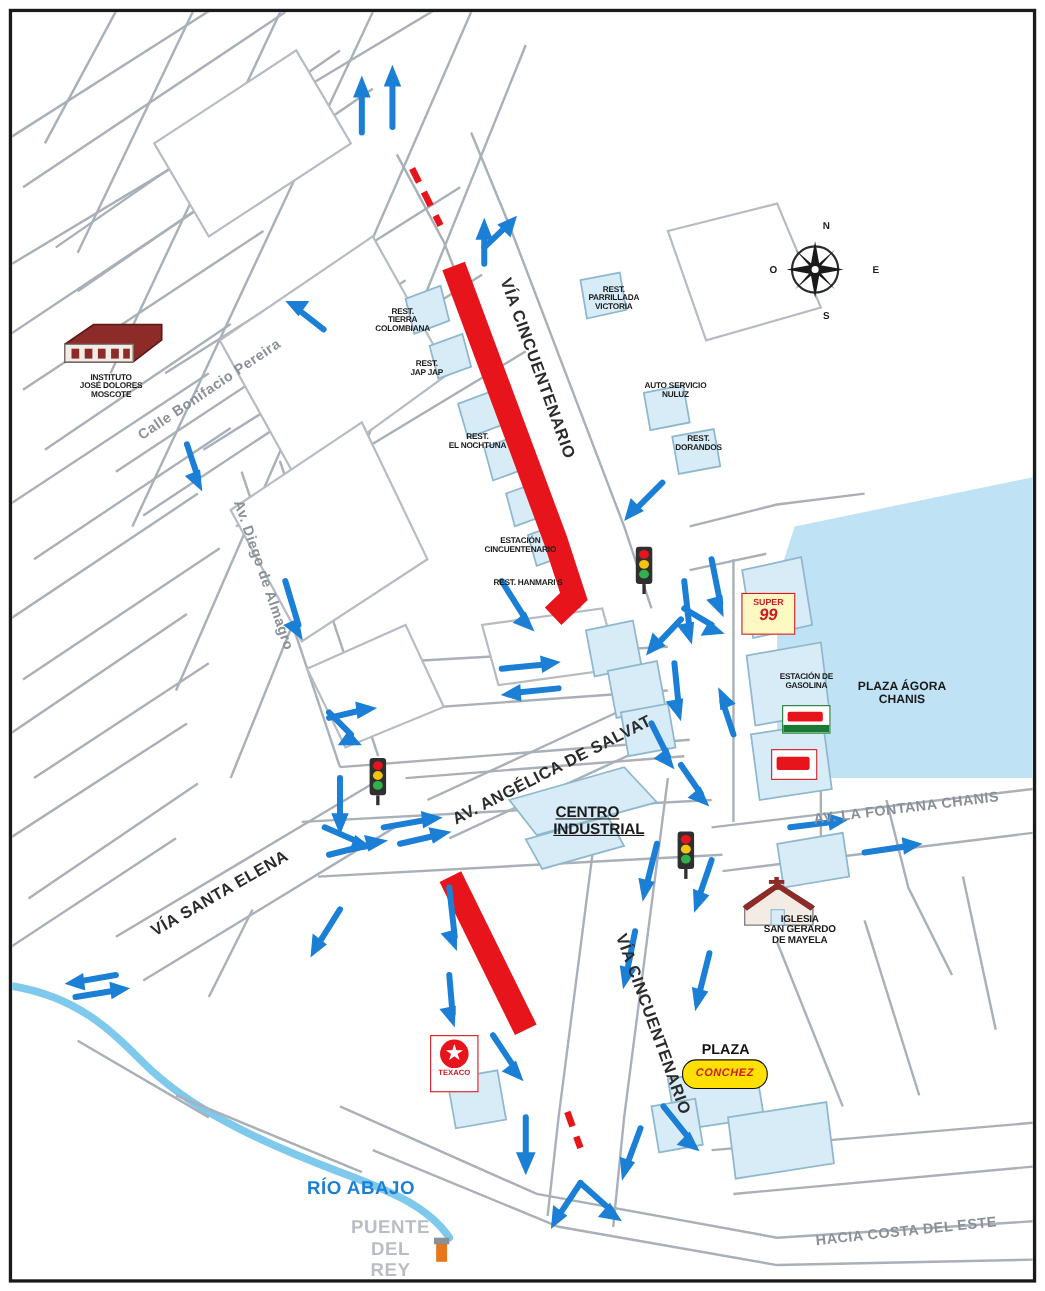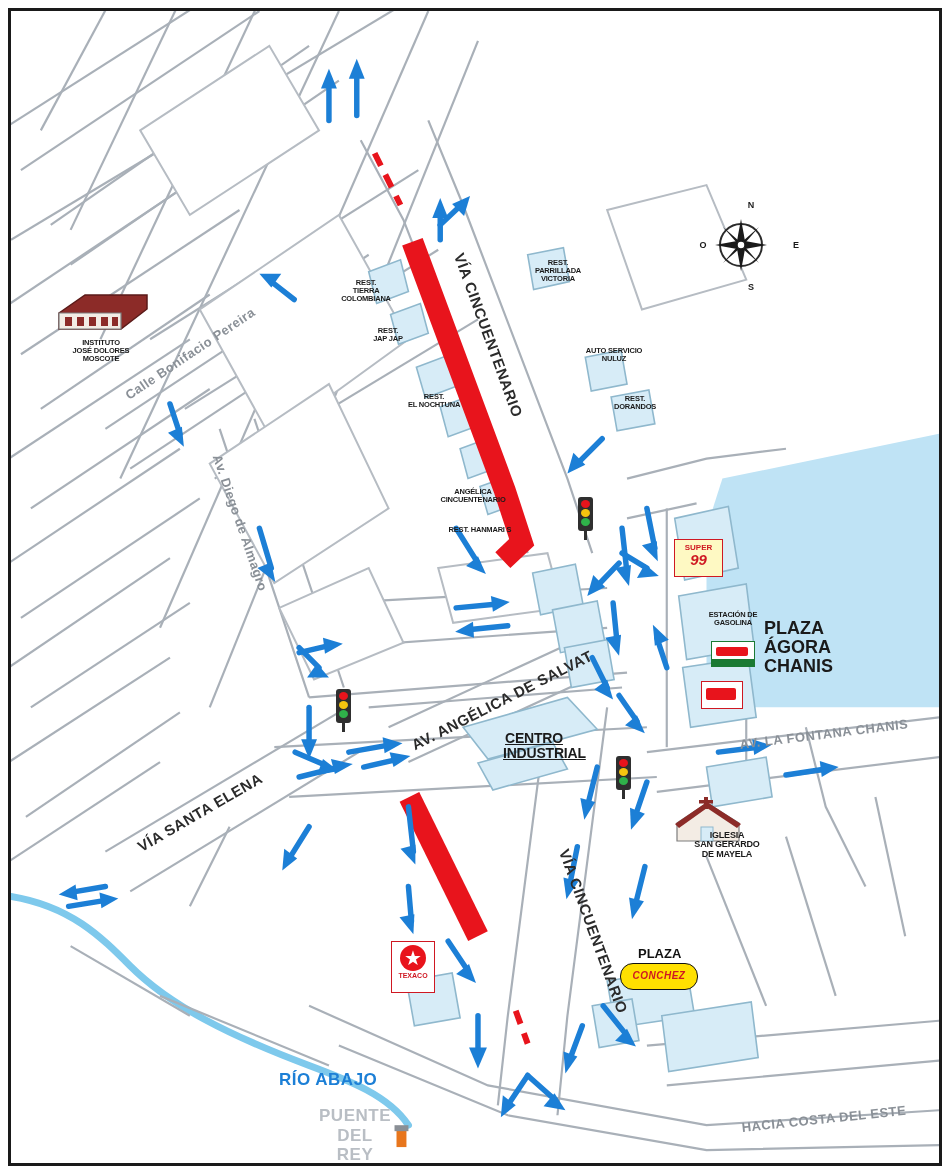--- a/index.html
+++ b/index.html
@@ -100,21 +100,22 @@
     font-size: 15px;
     color: #2b2b2b;
     letter-spacing: 0.5px;
   }
   .lbl-street-grey {
     font-size: 13px;
     color: #8a9097;
     letter-spacing: 0.5px;
   }
   .lbl-big {
-    font-size: 18px;
+    font-size: 11px;
+    text-align: center;
   }
   .lbl-blue {
     color: #1c7fd6;
     font-size: 17px;
     letter-spacing: 0.5px;
   }
   .lbl-grey {
     color: #b9bec4;
     font-size: 17px;
     letter-spacing: 0.5px;
@@ -667,21 +668,21 @@
     <div class="lbl lbl-tiny" style="left:40px; top:328px; width:100px;">INSTITUTO
 JOSÉ DOLORES
 MOSCOTE</div>
     <div class="lbl lbl-tiny" style="left:324px; top:268px; width:62px;">REST.
 TIERRA
 COLOMBIANA</div>
     <div class="lbl lbl-tiny" style="left:352px; top:316px; width:50px;">REST.
 JAP JAP</div>
     <div class="lbl lbl-tiny" style="left:392px; top:382px; width:62px;">REST.
 EL NOCHTUNA</div>
-    <div class="lbl lbl-tiny" style="left:424px; top:477px; width:76px;">ANGÉLICA
+    <div class="lbl lbl-tiny" style="left:424px; top:477px; width:76px;">ESTACIÓN
 CINCUENTENARIO</div>
     <div class="lbl lbl-tiny" style="left:428px; top:515px; width:82px;">REST. HANMARI S</div>
     <div class="lbl lbl-tiny" style="left:512px; top:248px; width:70px;">REST.
 PARRILLADA
 VICTORIA</div>
     <div class="lbl lbl-tiny" style="left:562px; top:336px; width:82px;">AUTO SERVICIO
 NULUZ</div>
     <div class="lbl lbl-tiny" style="left:595px; top:384px; width:58px;">REST.
 DORANDOS</div>
     <div class="lbl lbl-tiny" style="left:683px; top:600px; width:78px;">ESTACIÓN DE

